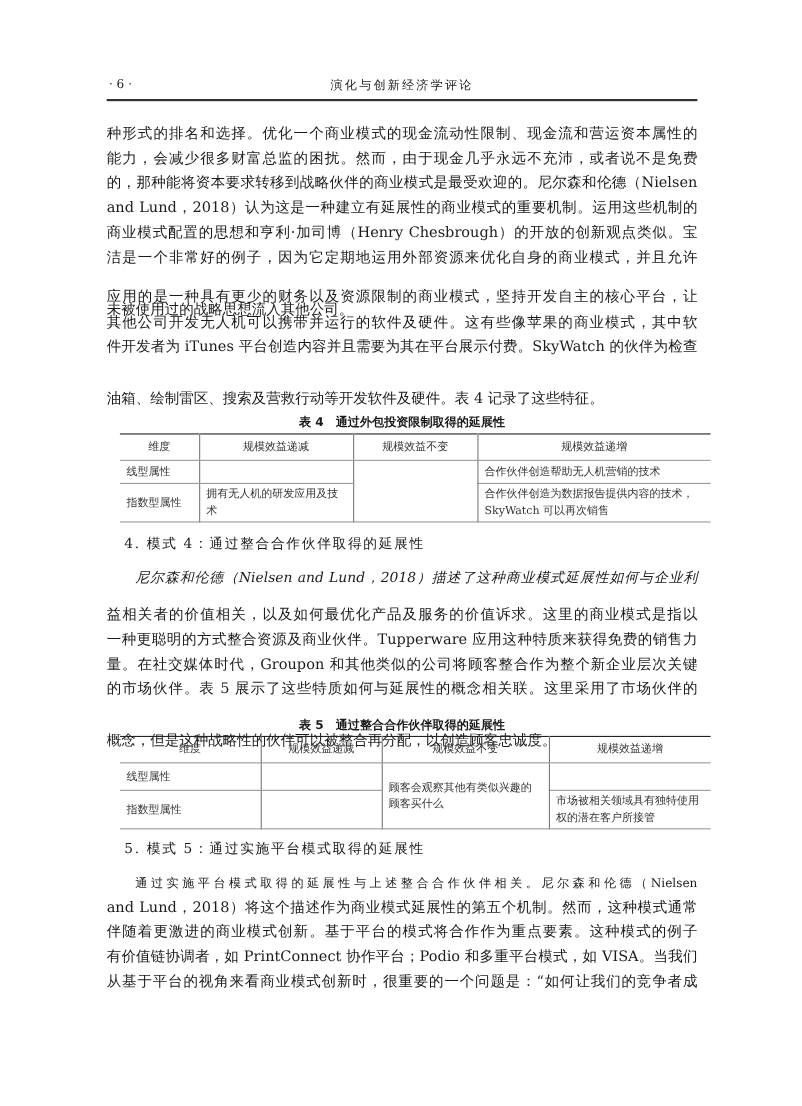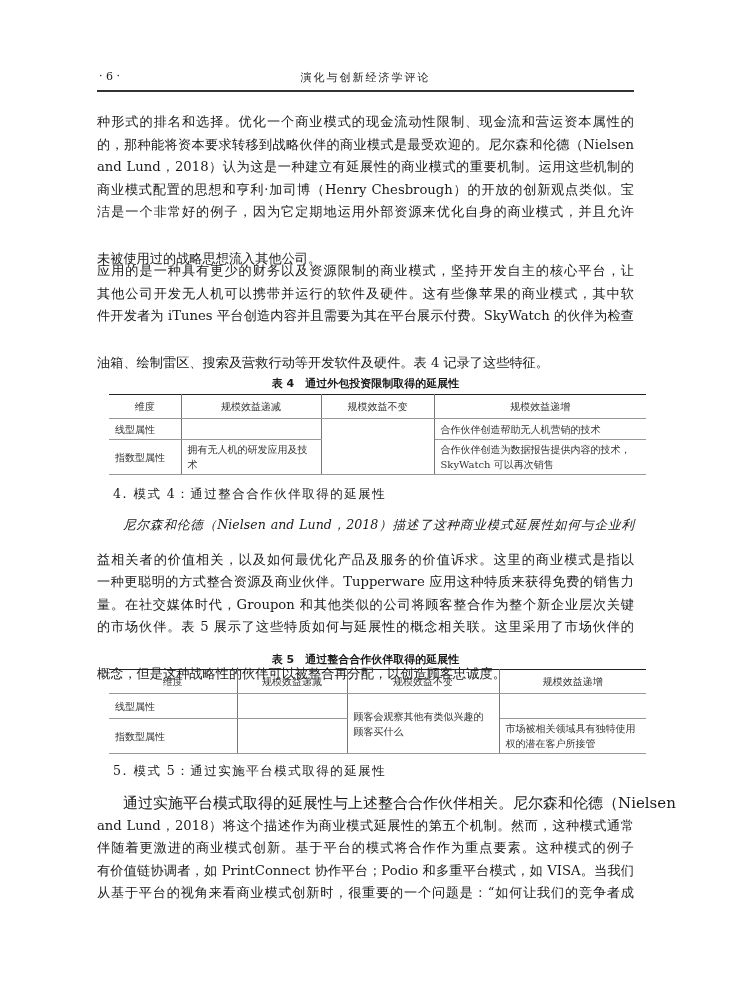--- a/index.html
+++ b/index.html
@@ -28,20 +28,21 @@
 <div class="page">
 
   <div class="header">
     <span class="pnum">· 6 ·</span>
     <span class="jtitle">演化与创新经济学评论</span>
   </div>
   <div class="rule"></div>
 
   <div class="body-text" style="top:111px;">
     <span class="line" style="display: block; width: auto;">种形式的排名和选择。优化一个商业模式的现金流动性限制、现金流和营运资本属性的</span>
+    <span class="line" style="display: block; width: auto;">能力，会减少很多财富总监的困扰。然而，由于现金几乎永远不充沛，或者说不是免费</span>
     <span class="line" style="display: block; width: auto;">的，那种能将资本要求转移到战略伙伴的商业模式是最受欢迎的。尼尔森和伦德（Nielsen</span>
     <span class="line" style="display: block; width: auto;">and Lund，2018）认为这是一种建立有延展性的商业模式的重要机制。运用这些机制的</span>
     <span class="line" style="display: block; width: auto;">商业模式配置的思想和亨利·加司博（Henry Chesbrough）的开放的创新观点类似。宝</span>
     <span class="line" style="display: block; width: auto;">洁是一个非常好的例子，因为它定期地运用外部资源来优化自身的商业模式，并且允许</span>
     <span class="line last" style="display: block; width: auto;">未被使用过的战略思想流入其他公司。</span>
   </div>
 
   <div class="body-text" style="top:260px;">
     <span class="line" style="display: block; width: auto;">应用的是一种具有更少的财务以及资源限制的商业模式，坚持开发自主的核心平台，让</span>
     <span class="line" style="display: block; width: auto;">其他公司开发无人机可以携带并运行的软件及硬件。这有些像苹果的商业模式，其中软</span>
@@ -114,20 +115,20 @@
       <td>指数型属性</td>
       <td></td>
       <td>市场被相关领域具有独特使用权的潜在客户所接管</td>
     </tr>
   </tbody>
     </table>
 
   <div class="section" style="top:763px;">5. 模式 5：通过实施平台模式取得的延展性</div>
 
   <div class="body-text" style="top:792px;">
-    <span class="line" style="padding-left: 26px; display: block; width: auto; font-size: 15px;">通过实施平台模式取得的延展性与上述整合合作伙伴相关。尼尔森和伦德（Nielsen</span>
+    <span class="line" style="padding-left: 26px; display: block; width: auto; font-size: 11px;">通过实施平台模式取得的延展性与上述整合合作伙伴相关。尼尔森和伦德（Nielsen</span>
     <span class="line" style="display: block; width: auto;">and Lund，2018）将这个描述作为商业模式延展性的第五个机制。然而，这种模式通常</span>
     <span class="line" style="display: block; width: auto;">伴随着更激进的商业模式创新。基于平台的模式将合作作为重点要素。这种模式的例子</span>
     <span class="line" style="display: block; width: auto;">有价值链协调者，如 PrintConnect 协作平台；Podio 和多重平台模式，如 VISA。当我们</span>
     <span class="line" style="display: block; width: auto;">从基于平台的视角来看商业模式创新时，很重要的一个问题是：“如何让我们的竞争者成</span>
   </div>
 
 </div>
 
 </body></html>

